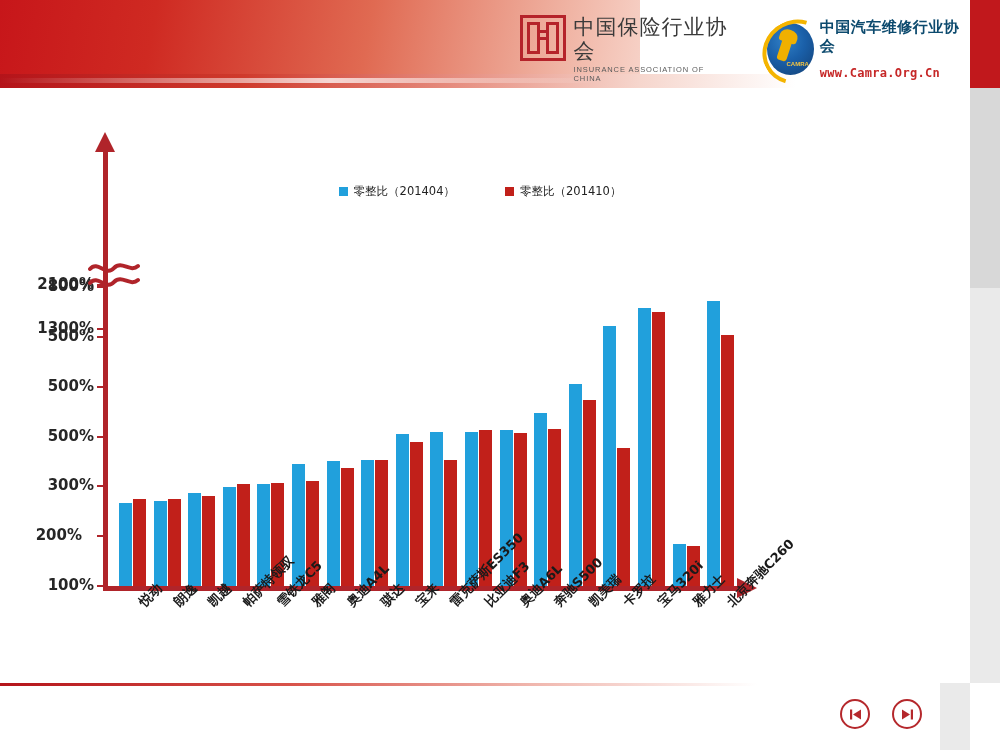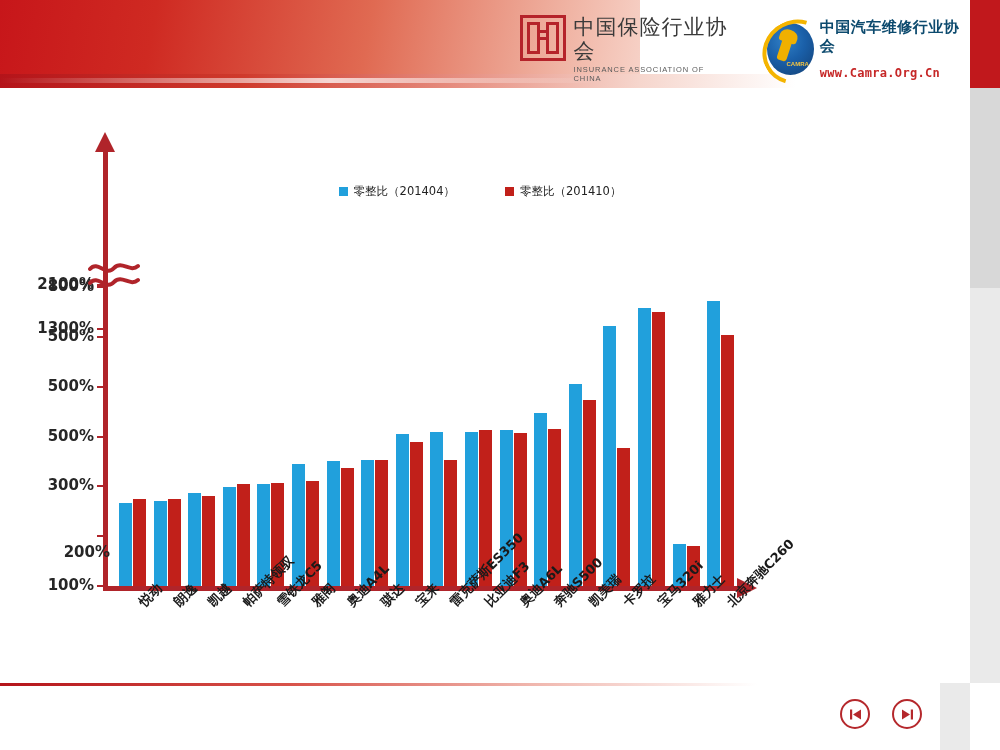--- a/index.html
+++ b/index.html
@@ -219,21 +219,21 @@
   <div class="plot">
     <div class="y-axis"></div>
     <div class="y-axis-head"></div>
     <div class="x-axis"></div>
     <div class="x-axis-head"></div>
 
     <div id="yticks">
         <div class="ytick" style="left: 97px; top: 497px;"></div>
         <div class="ylabel" style="left: 20px; width: 74px; top: 488px;">100%</div>
         <div class="ytick" style="left: 97px; top: 447.2px;"></div>
-        <div class="ylabel" style="left: 36px; width: 74px; top: 438.2px; margin-top: 17px;">200%</div>
+        <div class="ylabel" style="left: 8px; width: 74px; top: 438.2px;">200%</div>
         <div class="ytick" style="left: 97px; top: 397.4px;"></div>
         <div class="ylabel" style="left: 20px; width: 74px; top: 388.4px;">300%</div>
         <div class="ytick" style="left: 97px; top: 347.6px;"></div>
         <div class="ylabel" style="left: 20px; width: 74px; top: 338.6px;">500%</div>
         <div class="ytick" style="left: 97px; top: 297.8px;"></div>
         <div class="ylabel" style="left: 20px; width: 74px; top: 288.8px;">500%</div>
         <div class="ytick" style="left: 97px; top: 248px;"></div>
         <div class="ylabel" style="left: 20px; width: 74px; top: 239px;">500%</div>
         <div class="ytick" style="left: 97px; top: 198.2px;"></div>
         <div class="ylabel" style="left: 20px; width: 74px; top: 189.2px;">800%</div>

